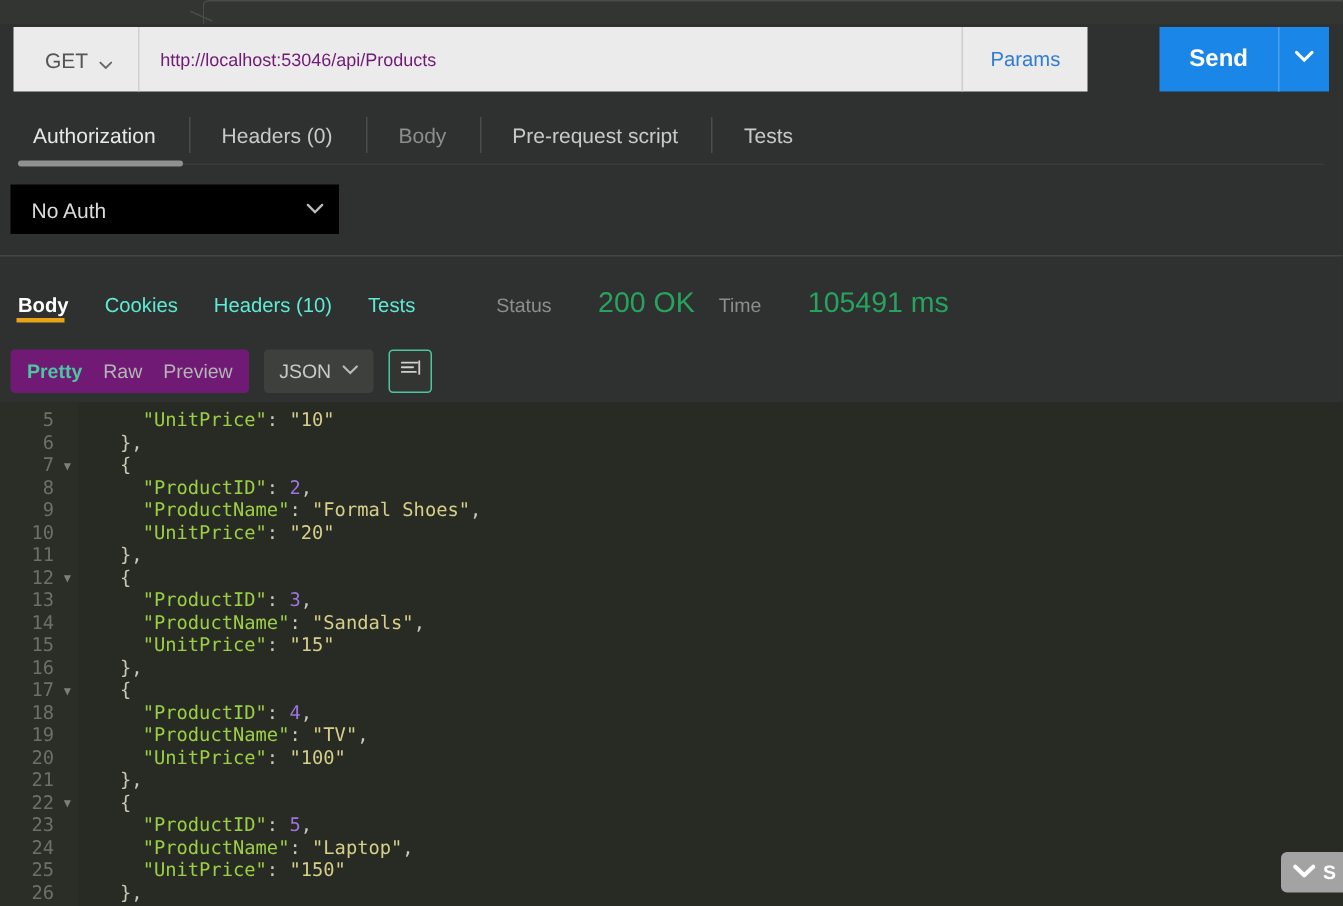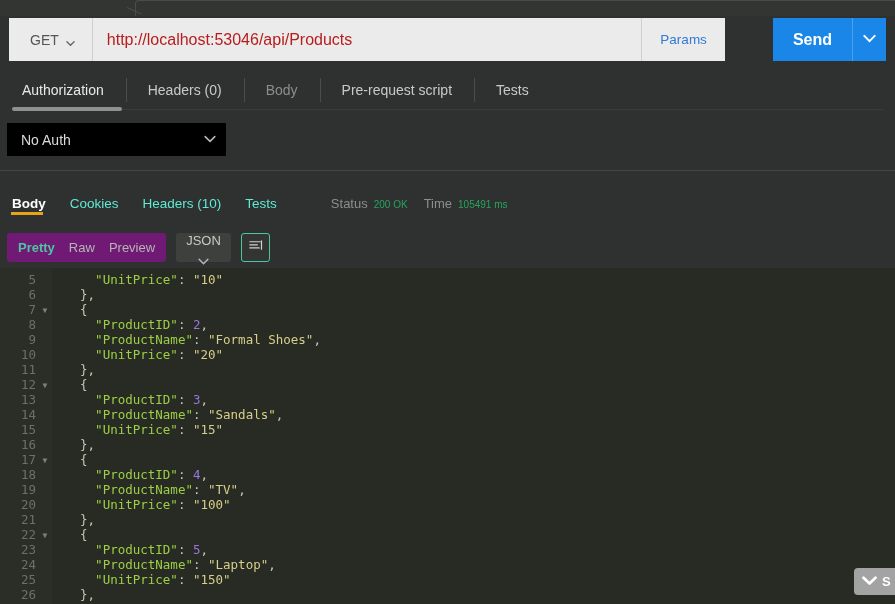--- a/index.html
+++ b/index.html
@@ -44,21 +44,21 @@
     padding: 0 17px 0 21px; height: 100%;
     color: #555; font-size: 14px;
     border-right: 1px solid #cfcfcf;
     cursor: pointer;
   }
   .method .chev { display: block; width: 9px; height: 9px; }
   .urlinput {
     flex: 1 1 auto; height: 100%;
     display: flex; align-items: center;
     padding-left: 14px;
-    color: #b91c1c; font-size: 16px;
+    color: #701a75; font-size: 12px;
     cursor: text;
   }
   .params {
     display: flex; align-items: center; height: 100%;
     padding: 0 18px;
     color: #2f7bd6; font-size: 13.5px;
     border-left: 1px solid #cfcfcf;
     cursor: pointer;
     text-align: center;
   }
@@ -129,42 +129,42 @@
     padding: 0 12px; display: flex; align-items: center; height: 30px;
   }
   .rtab:first-child { padding-left: 12px; }
   .rtab.active { color: #fff; font-weight: bold; }
   .bodyunderline {
     position: absolute; top: 212px; left: 11px;
     width: 32px; height: 3px; background: #e8a317;
   }
   .metaspace { width: 42px; }
   .metalabel { color: #8c8e8c; font-size: 13px; margin-right: 6px; }
-  .metaval   { color: #26a35e; font-size: 10px; }
+  .metaval   { color: #26a35e; font-size: 19px; margin-left: 25px; }
   .metaval .unit { color: #26a35e; }
   .metagrp { display: flex; align-items: baseline; margin-right: 16px; }
 
   
   .fmtbar {
     position: absolute; top: 233px; left: 7px;
     display: flex; align-items: center; gap: 10px;
   }
   .segbtns {
     background: #701a75; border-radius: 3px; height: 29px;
     display: flex; align-items: center; padding: 0 4px;
   }
   .seg {
     font-size: 13px; color: #b4b6b4; padding: 0 7px;
     cursor: pointer; line-height: 29px;
   }
   .seg.active { color: #4cc6a0; font-weight: bold; }
   .jsonsel {
     background: #3e403e; border-radius: 3px; height: 29px;
     display: flex; align-items: center; gap: 7px;
-    padding: 0 10px; color: #c8cac8; font-size: 13px; cursor: pointer; flex-direction: column;
+    padding: 0 10px; color: #c8cac8; font-size: 13px; cursor: pointer;
   }
   .wrapbtn {
     width: 29px; height: 29px; border: 1px solid #4cc6a0; border-radius: 3px;
     display: flex; align-items: center; justify-content: center;
     cursor: pointer; background: #333533;
   }
 
   
   .code {
     position: absolute; top: 268px; left: 0;

